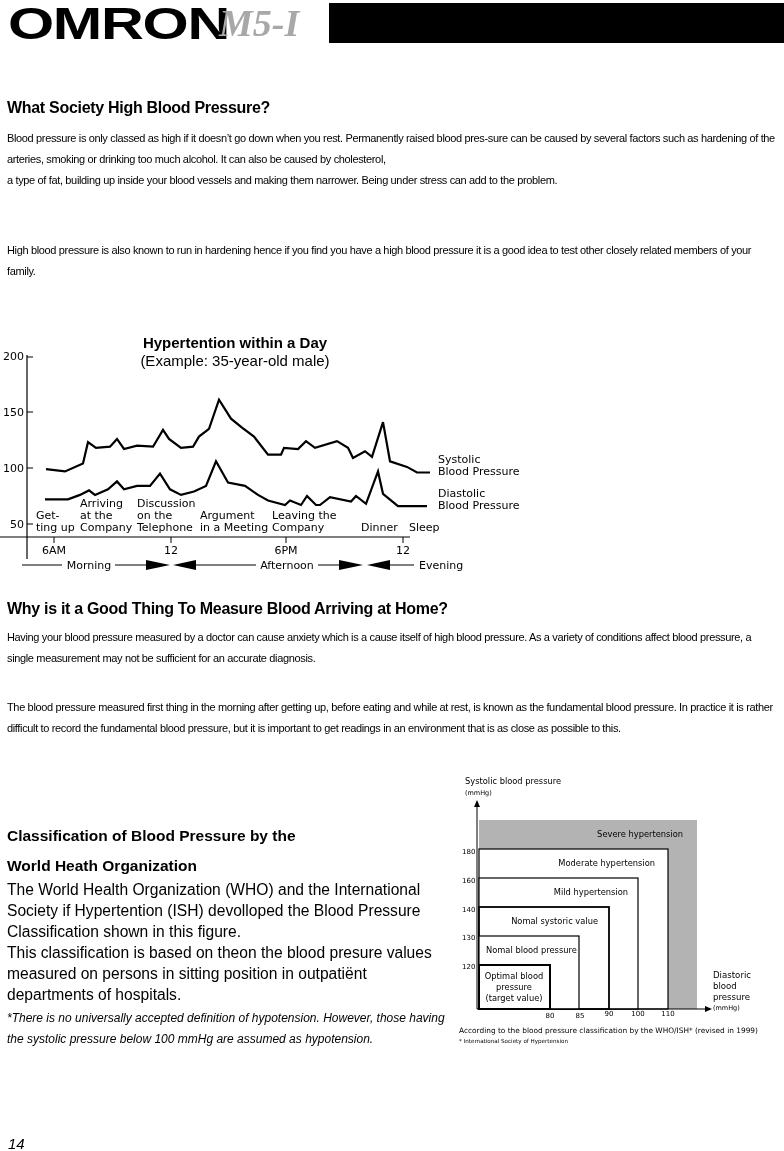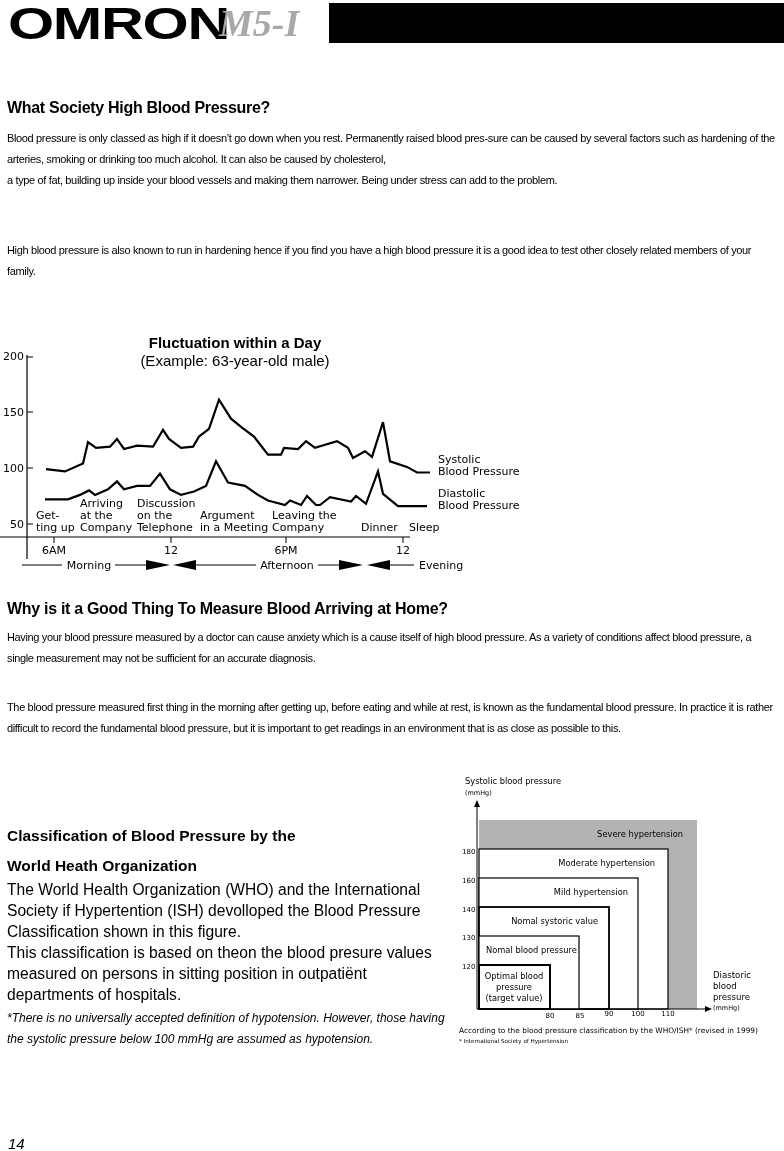--- a/index.html
+++ b/index.html
@@ -41,22 +41,22 @@
   </div>
 <div class="sec p1">
     <p style="white-space: pre-line;">Blood pressure is only classed as high if it doesn’t go down when you rest. Permanently raised blood pres-sure can be caused by several factors such as hardening of the arteries, smoking or drinking too much alcohol. It can also be caused by cholesterol,
 a type of fat, building up inside your blood vessels and making them narrower. Being under stress can add to the problem.</p>
   </div>
 <div class="sec p2">
     <p style="white-space: pre-line;">High blood pressure is also known to run in hardening hence if you find you have a high blood pressure it is a good idea to test other closely related members of your
 family.</p>
   </div>
 
-<div class="chart-title">Fluctuation within a Day</div>
-<div class="chart-sub">(Example: 63-year-old male)</div>
+<div class="chart-title">Hypertention within a Day</div>
+<div class="chart-sub">(Example: 35-year-old male)</div>
 
 <svg class="chart1" id="chart1" viewBox="0 330 530 250" width="530" height="250">
   <g>
     <line x1="27" y1="355" x2="27" y2="559" stroke="#000" stroke-width="1.2"></line>
     <line x1="27" y1="357" x2="33" y2="357" stroke="#000"></line>
     <line x1="27" y1="412" x2="33" y2="412" stroke="#000"></line>
     <line x1="27" y1="468" x2="33" y2="468" stroke="#000"></line>
     <line x1="27" y1="524" x2="33" y2="524" stroke="#000"></line>
     <text x="24" y="360" font-size="11" text-anchor="end">200</text>
     <text x="24" y="416" font-size="11" text-anchor="end">150</text>

